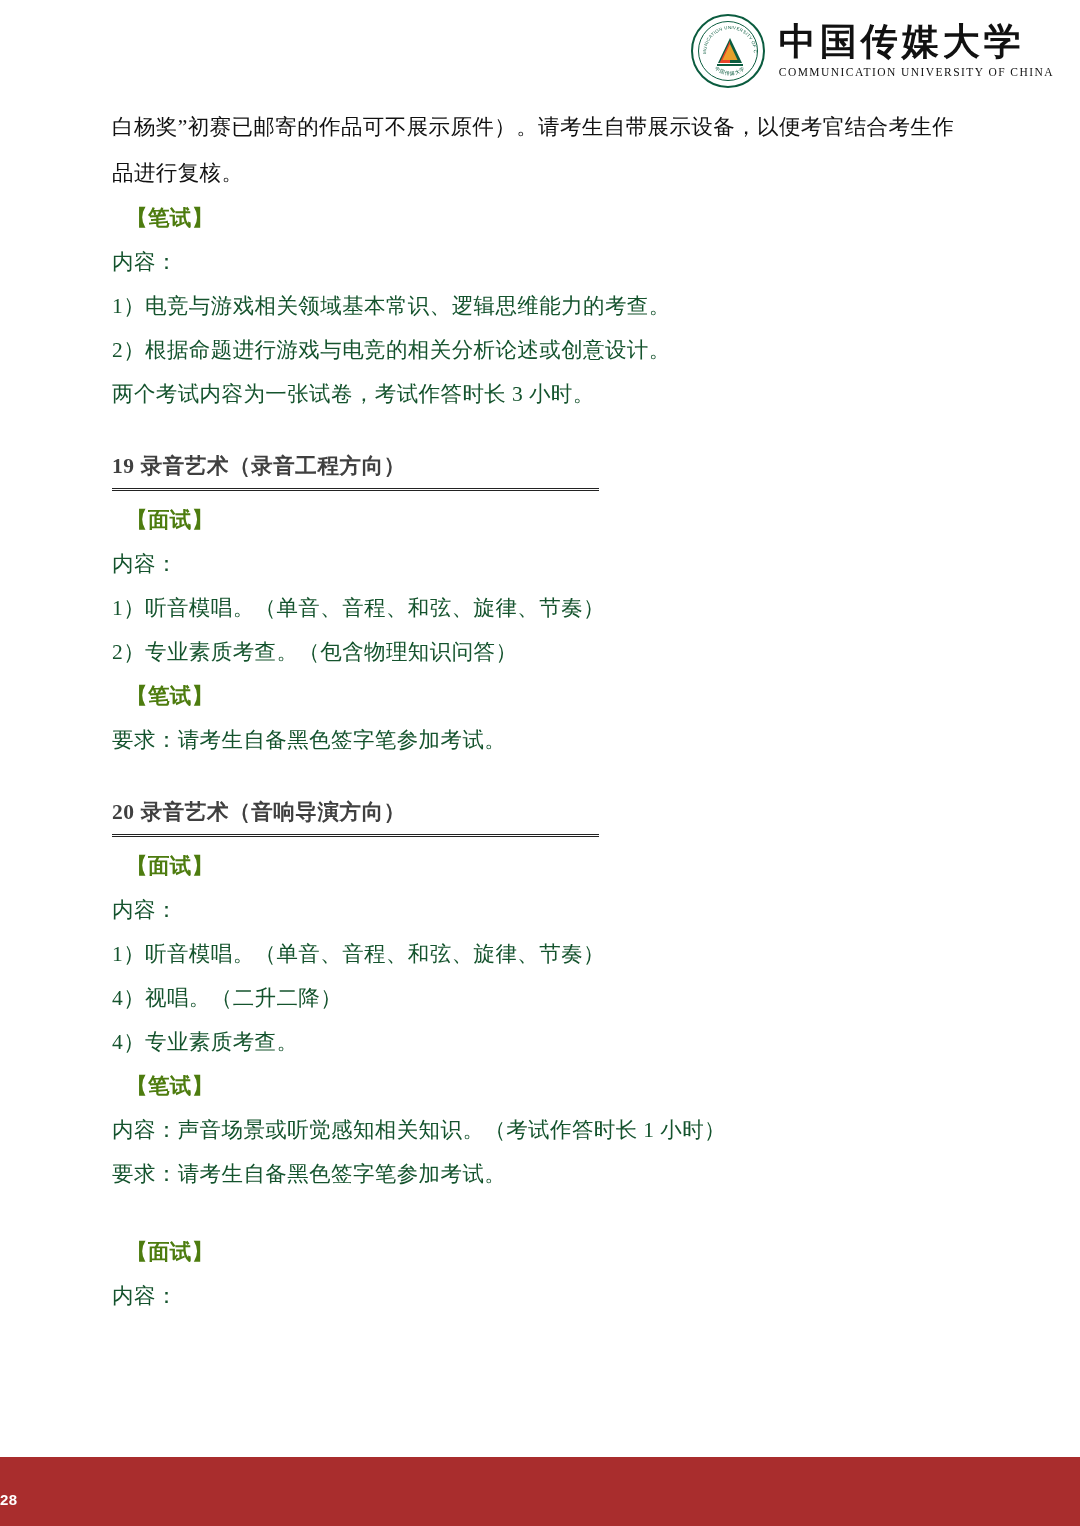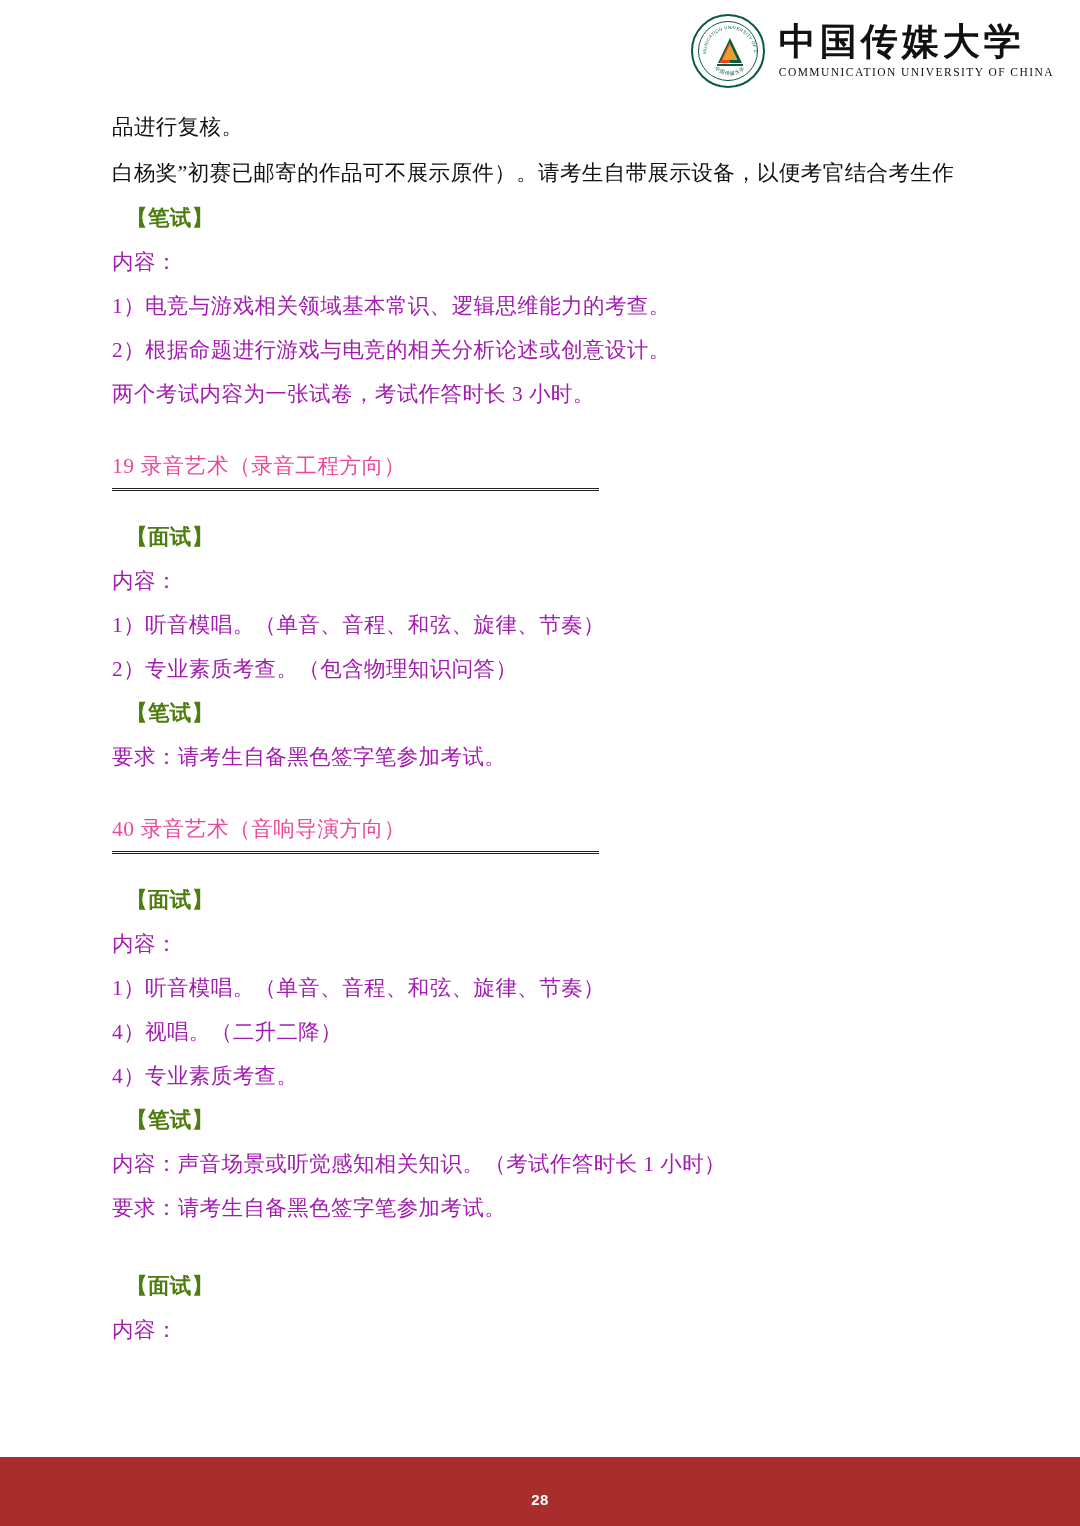--- a/index.html
+++ b/index.html
@@ -92,45 +92,45 @@
     margin: 0;
     letter-spacing: 0.4px;
     color: #111111;
   }
 
   .section {
     margin-top: 34px;
   }
   .section-title {
     font-size: 21.5px;
-    font-weight: normal;
+    font-weight: bold;
     letter-spacing: 0.6px;
-    color: #ec4899;
+    color: #404040;
     padding-bottom: 6px;
     width: 487px;
     border-bottom: 3px double #222222;
-    margin: 0 0 24px 0;
+    margin: 0 0 7px 0;
     line-height: 32px;
   }
 
   .sub-head {
     font-size: 21.5px;
     font-weight: bold;
     margin: 0;
     line-height: 44px;
     padding-left: 14px;
     letter-spacing: 0.4px;
     color: #4d7c0f;
   }
   .line {
     font-size: 21.5px;
     line-height: 44px;
     margin: 0;
     letter-spacing: 0.4px;
-    color: #a21caf;
+    color: #14532d;
   }
 
   
   .footer-bar {
     position: absolute;
     left: 0;
     bottom: 0;
     width: 1080px;
     height: 66px;
     background: #a92d2d;
@@ -141,21 +141,20 @@
     bottom: 66px;
     width: 1080px;
     height: 3px;
     background: #a92d2d;
   }
   .page-number {
     position: absolute;
     left: 0;
     bottom: 18px;
     width: 1080px;
-    text-align: center;
     color: #ffffff;
     font-size: 15px;
     font-weight: bold;
     font-family: "Liberation Sans", sans-serif;
     letter-spacing: 0.5px;
   }
 </style>
 </head>
 <body>
 
@@ -182,41 +181,41 @@
       </svg>
     </div>
     <div class="logo-text">
       <div class="logo-cn">中国传媒大学</div>
       <div class="logo-en">COMMUNICATION UNIVERSITY OF CHINA</div>
     </div>
   </div>
 
   <div class="content">
 
+    <p class="para">白杨奖”初赛已邮寄的作品可不展示原件）。请考生自带展示设备，以便考官结合考生作</p>
     <p class="para">品进行复核。</p>
-    <p class="para">白杨奖”初赛已邮寄的作品可不展示原件）。请考生自带展示设备，以便考官结合考生作</p>
 
     <p class="sub-head">【笔试】</p>
     <p class="line">内容：</p>
     <p class="line">1）电竞与游戏相关领域基本常识、逻辑思维能力的考查。</p>
     <p class="line">2）根据命题进行游戏与电竞的相关分析论述或创意设计。</p>
     <p class="line">两个考试内容为一张试卷，考试作答时长 3 小时。</p>
 
     <div class="section">
       <div class="section-title">19 录音艺术（录音工程方向）</div>
       <p class="sub-head">【面试】</p>
       <p class="line">内容：</p>
       <p class="line">1）听音模唱。（单音、音程、和弦、旋律、节奏）</p>
       <p class="line">2）专业素质考查。（包含物理知识问答）</p>
       <p class="sub-head">【笔试】</p>
       <p class="line">要求：请考生自备黑色签字笔参加考试。</p>
     </div>
 
     <div class="section">
-      <div class="section-title">40 录音艺术（音响导演方向）</div>
+      <div class="section-title">20 录音艺术（音响导演方向）</div>
       <p class="sub-head">【面试】</p>
       <p class="line">内容：</p>
       <p class="line">1）听音模唱。（单音、音程、和弦、旋律、节奏）</p>
       <p class="line">4）视唱。（二升二降）</p>
       <p class="line">4）专业素质考查。</p>
       <p class="sub-head">【笔试】</p>
       <p class="line">内容：声音场景或听觉感知相关知识。（考试作答时长 1 小时）</p>
       <p class="line">要求：请考生自备黑色签字笔参加考试。</p>
     </div>
 

